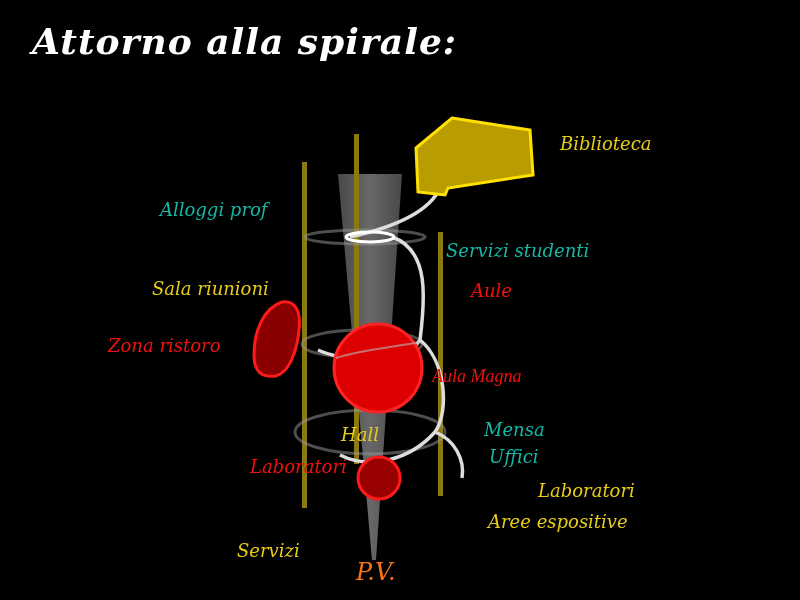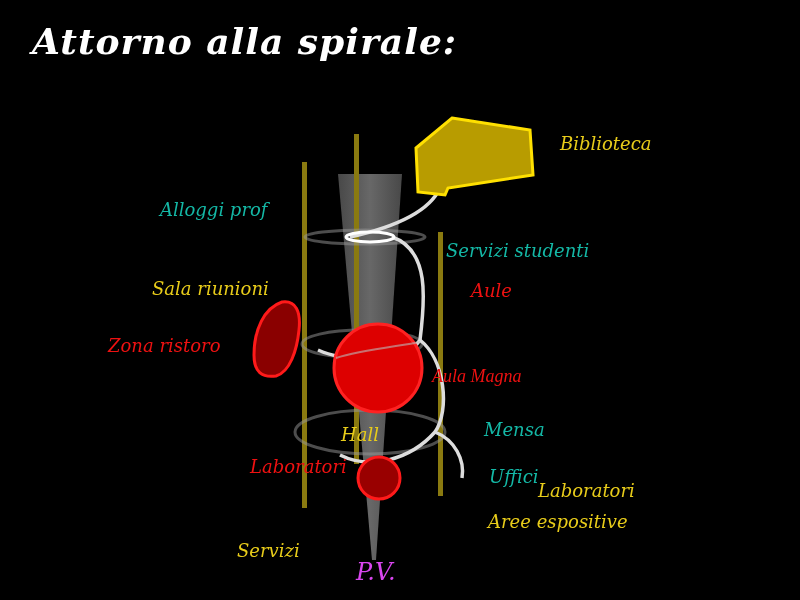--- a/index.html
+++ b/index.html
@@ -2,21 +2,21 @@
 <html><head>
   <meta charset="utf-8">
   <style>
     html, body { margin: 0; padding: 0; background: #000; }
     body { width: 800px; height: 600px; position: relative; overflow: hidden; font-family: "DejaVu Sans", sans-serif; }
     .title { position: absolute; left: 32px; top: 20px; color: #fff; font-size: 36px; font-style: italic; font-weight: bold; letter-spacing: 1px; font-family: "DejaVu Serif", serif; }
     .lbl { position: absolute; font-size: 18px; font-style: italic; white-space: nowrap; font-family: "DejaVu Serif", serif; }
     .yellow { color: #e8cc1a; }
     .green { color: #14b8a6; }
     .red { color: #ee1111; }
-    .white { color: #d946ef; }
+    .white { color: #f97316; }
     svg.diag { position: absolute; left: 0; top: 0; }
   </style>
 </head>
 <body>
 
 <div class="title">Attorno alla spirale:</div>
 
 <svg class="diag" width="800" height="600" viewBox="0 0 800 600">
   <defs>
     <linearGradient id="coneGrad" x1="0" x2="1" y1="0" y2="0">
@@ -62,17 +62,17 @@
 <div class="lbl yellow" style="left:560px; top:133px;">Biblioteca</div>
 <div class="lbl green" style="left:160px; top:199px;">Alloggi prof</div>
 <div class="lbl green" style="left:446px; top:240px;">Servizi studenti</div>
 <div class="lbl yellow" style="left:152px; top:278px;">Sala riunioni</div>
 <div class="lbl red" style="left:471px; top:280px;text-align:center;">Aule</div>
 <div class="lbl red" style="left:108px; top:335px;">Zona ristoro</div>
 <div class="lbl red" style="left:432px; top:366px;font-family:Liberation Serif, serif;">Aula Magna</div>
 <div class="lbl yellow" style="left:321px; top:424px;margin-left:20px;">Hall</div>
 <div class="lbl green" style="left:456px; top:419px;margin-left:28px;">Mensa</div>
 <div class="lbl red" style="left:250px; top:456px;">Laboratori</div>
-<div class="lbl green" style="left:489px; top:446px;margin-top:20px;">Uffici</div>
+<div class="lbl green" style="left:489px; top:446px;">Uffici</div>
 <div class="lbl yellow" style="left:498px; top:480px;margin-left:40px;">Laboratori</div>
 <div class="lbl yellow" style="left:488px; top:511px;">Aree espositive</div>
 <div class="lbl yellow" style="left:237px; top:540px;">Servizi</div>
 <div class="lbl white" style="left:356px; top:558px; font-size:24px;">P.V.</div>
 
 </body></html>

